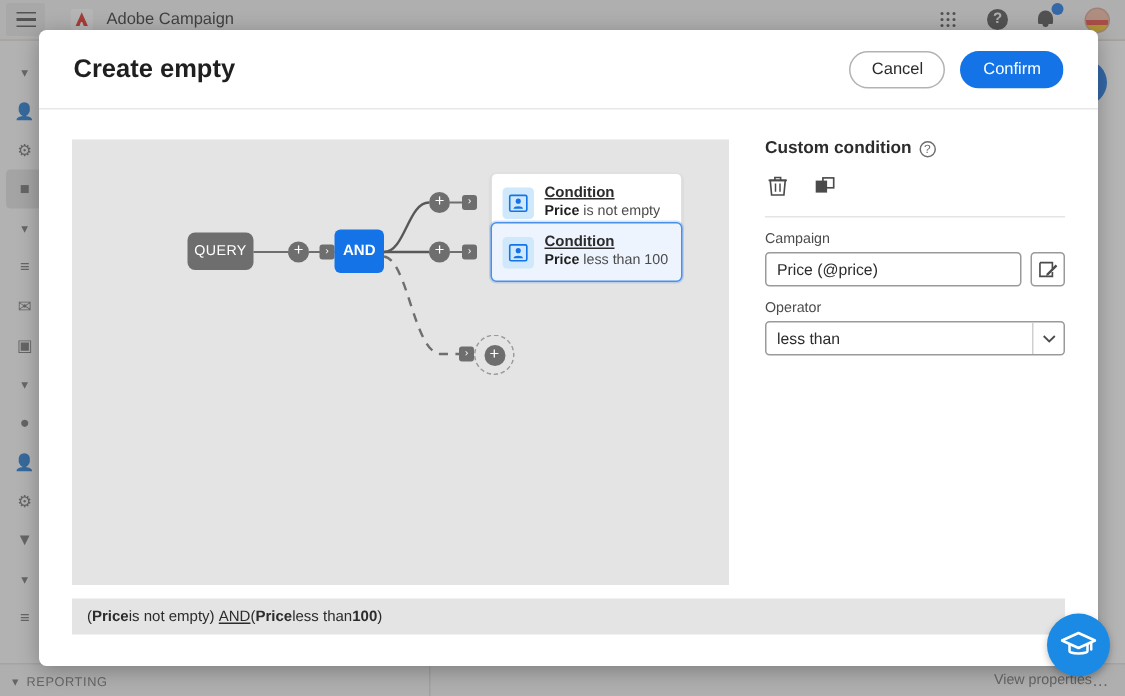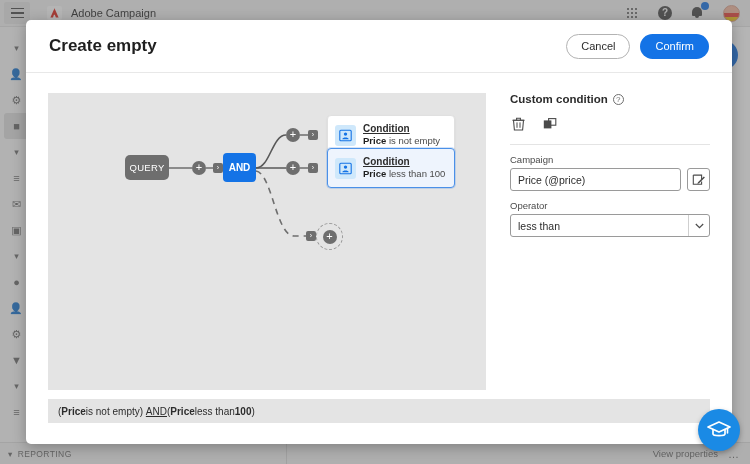--- a/index.html
+++ b/index.html
@@ -79,21 +79,21 @@
   }
   .rail-item.sel { background:#e0e0e0; border-radius:3px; }
   .chev-sm { font-size: 9px; color:#707070; }
 
   .bottombar {
     position: absolute; left: 0; bottom: 0; width: 750px; height: 22px;
     background: #f4f4f4; border-top: 1px solid #e0e0e0;
     display: flex; align-items: center; font-size: 8.5px; color: #6e6e6e;
   }
   .bb-left { display:flex; align-items:center; gap:5px; padding-left: 8px; letter-spacing: .4px;}
-  .bb-right { margin-left:auto; display:flex; align-items:center; gap:10px; padding-right: 10px; font-size: 9.5px;}
+  .bb-right { margin-left:auto; display:flex; align-items:center; padding-right: 10px; font-size: 9.5px;}
   .dots { letter-spacing: 1px; font-size: 11px; }
 
   .bg-bluebtn {
     position: absolute; right: 12px; top: 40px; width: 46px; height: 30px;
     background: #1473e6; border-radius: 15px;
   }
   .bg-panel {
     position: absolute; left: 34px; top: 27px; right: 0; bottom: 22px;
     background: #ffffff;
   }

